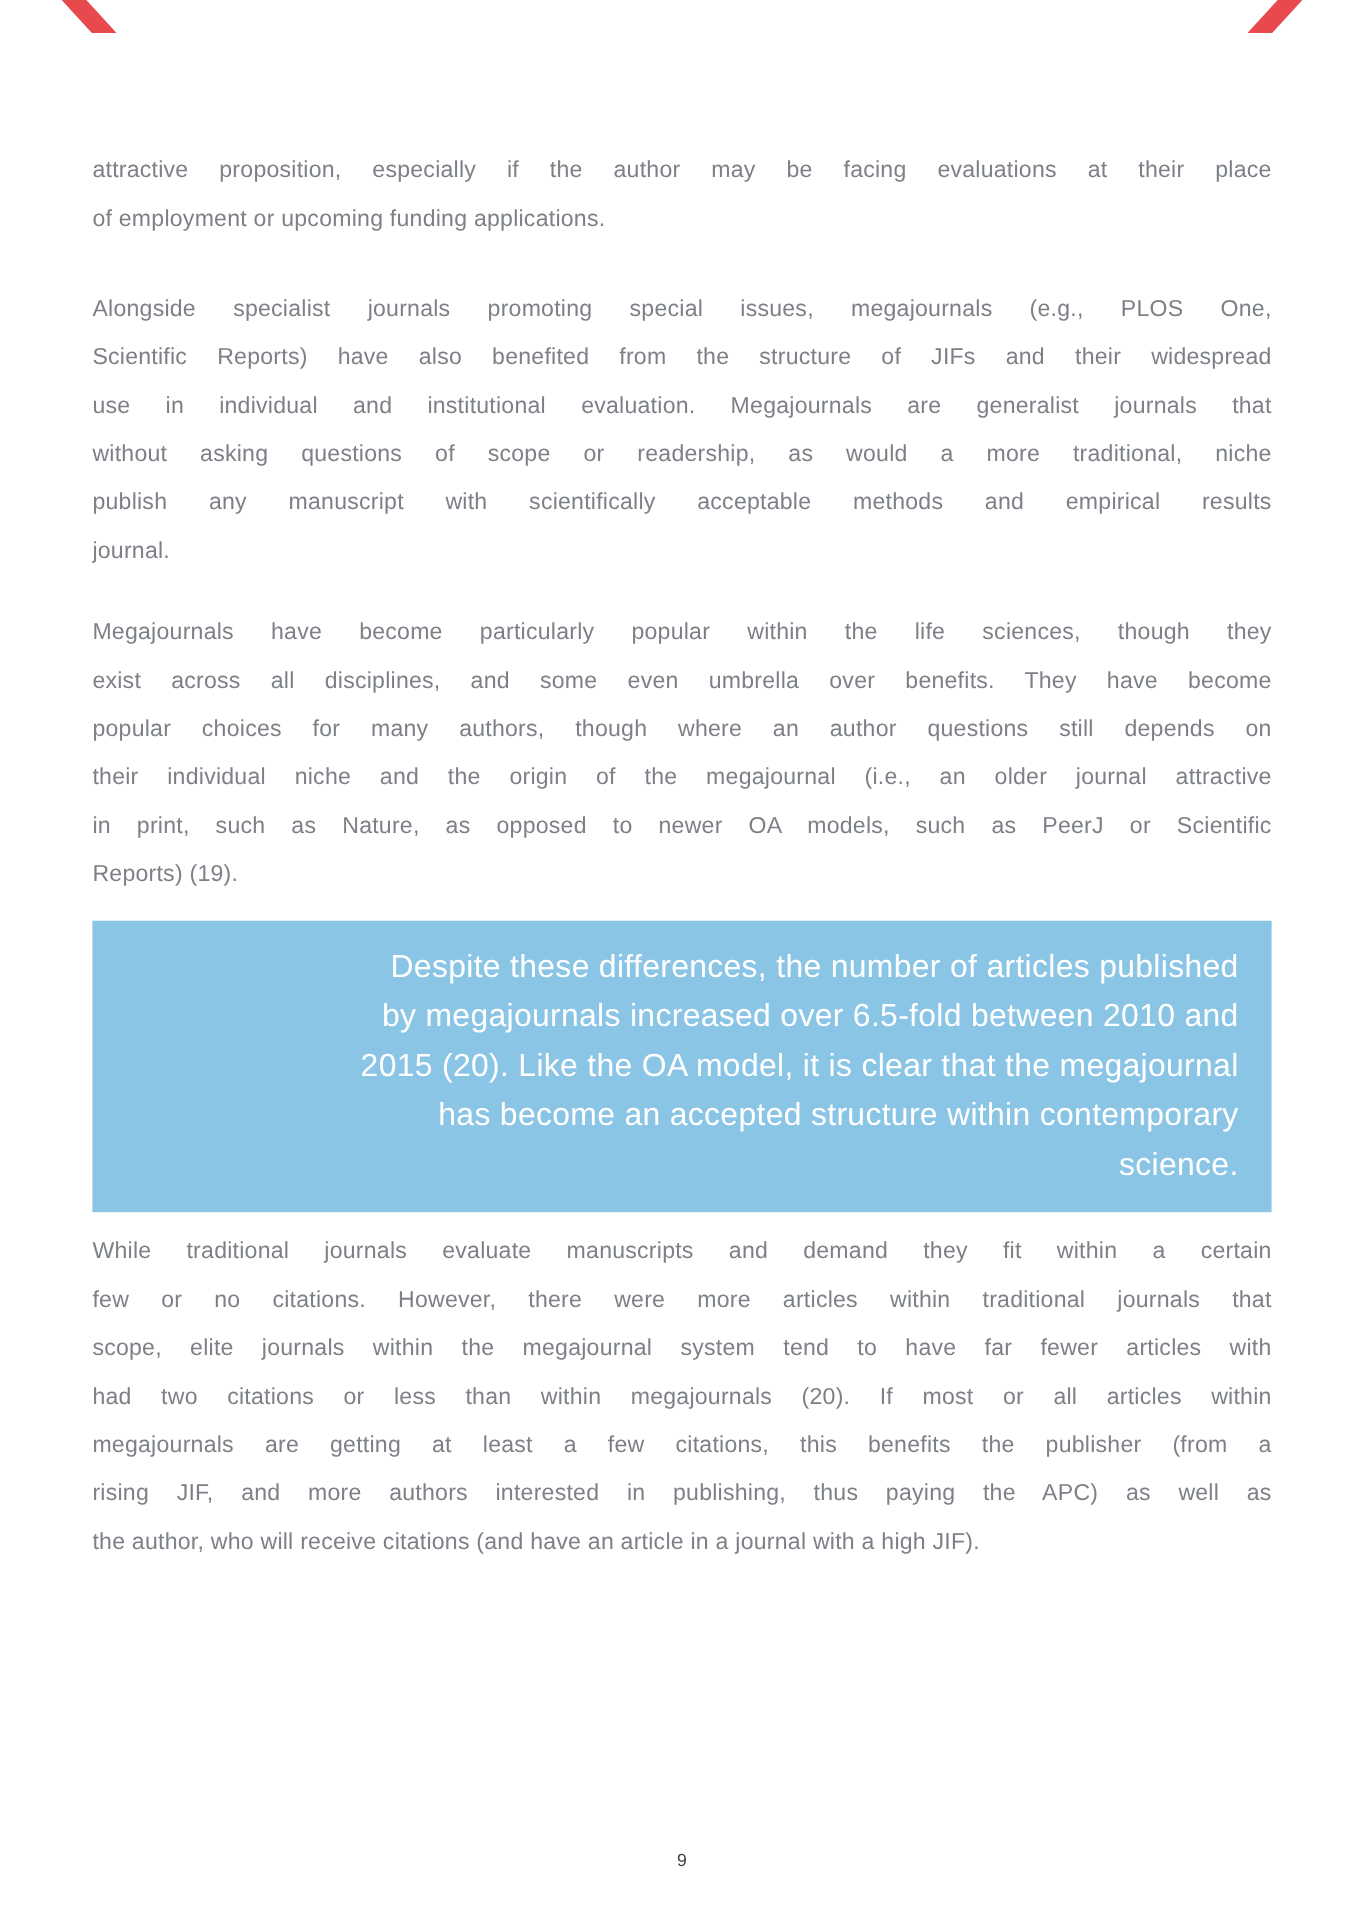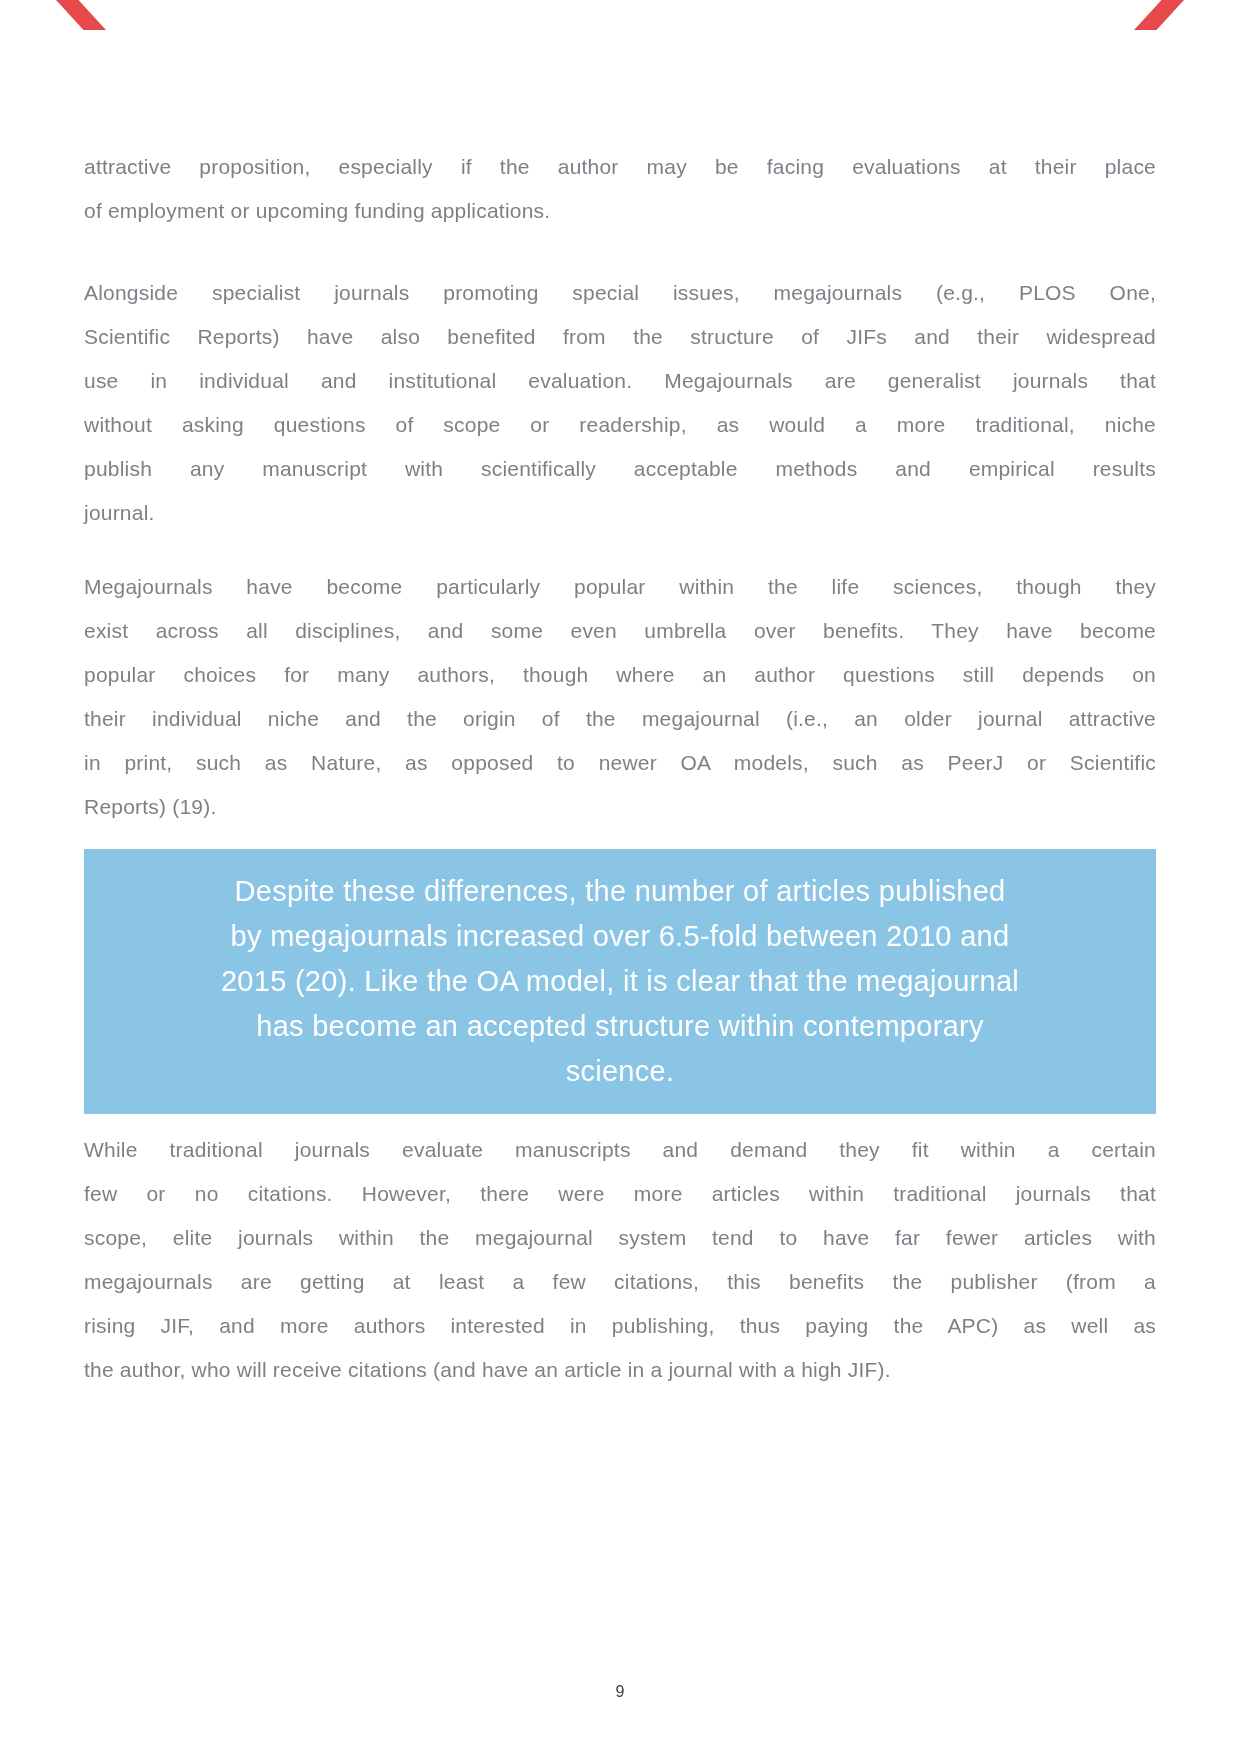--- a/index.html
+++ b/index.html
@@ -31,21 +31,21 @@
     left: 56px;
     clip-path: polygon(0 0, 45% 0, 100% 100%, 55% 100%);
   }
   .corner-mark.right {
     right: 56px;
     clip-path: polygon(55% 0, 100% 0, 45% 100%, 0 100%);
   }
   .content {
     position: absolute;
     left: 84px;
-    top: 12px;
+    top: 0;
     width: 1072px;
     padding-top: 133px;
   }
   .para {
     font-size: 21px;
     line-height: 44px;
     font-weight: 400;
     color: var(--body-color);
     letter-spacing: 0.01em;
   }
@@ -64,21 +64,21 @@
     background: var(--quote-bg);
     color: var(--quote-text);
     font-size: 29px;
     line-height: 45px;
     font-weight: 400;
     padding: 20px 30px;
     margin-bottom: 14px;
     letter-spacing: 0.01em;
   }
   .pullquote .line {
-    text-align: center;
+    text-align: right;
   }
   .page-number {
     position: absolute;
     left: 0;
     right: 0;
     top: 1683px;
     text-align: center;
     font-size: 16px;
     color: var(--pagenum-color);
   }
@@ -116,20 +116,21 @@
         <div class="line">Despite these differences, the number of articles published</div>
         <div class="line">by megajournals increased over 6.5-fold between 2010 and</div>
         <div class="line">2015 (20). Like the OA model, it is clear that the megajournal</div>
         <div class="line">has become an accepted structure within contemporary</div>
         <div class="line last">science.</div>
       </div>
     <div class="para para-4">
         <div class="line">While traditional journals evaluate manuscripts and demand they fit within a certain</div>
         <div class="line">few or no citations. However, there were more articles within traditional journals that</div>
         <div class="line">scope, elite journals within the megajournal system tend to have far fewer articles with</div>
+        <div class="line">had two citations or less than within megajournals (20). If most or all articles within</div>
         <div class="line">megajournals are getting at least a few citations, this benefits the publisher (from a</div>
         <div class="line">rising JIF, and more authors interested in publishing, thus paying the APC) as well as</div>
         <div class="line last">the author, who will receive citations (and have an article in a journal with a high JIF).</div>
       </div>
   </div>
 
   <div class="page-number">9</div>
 
 </div>
 

